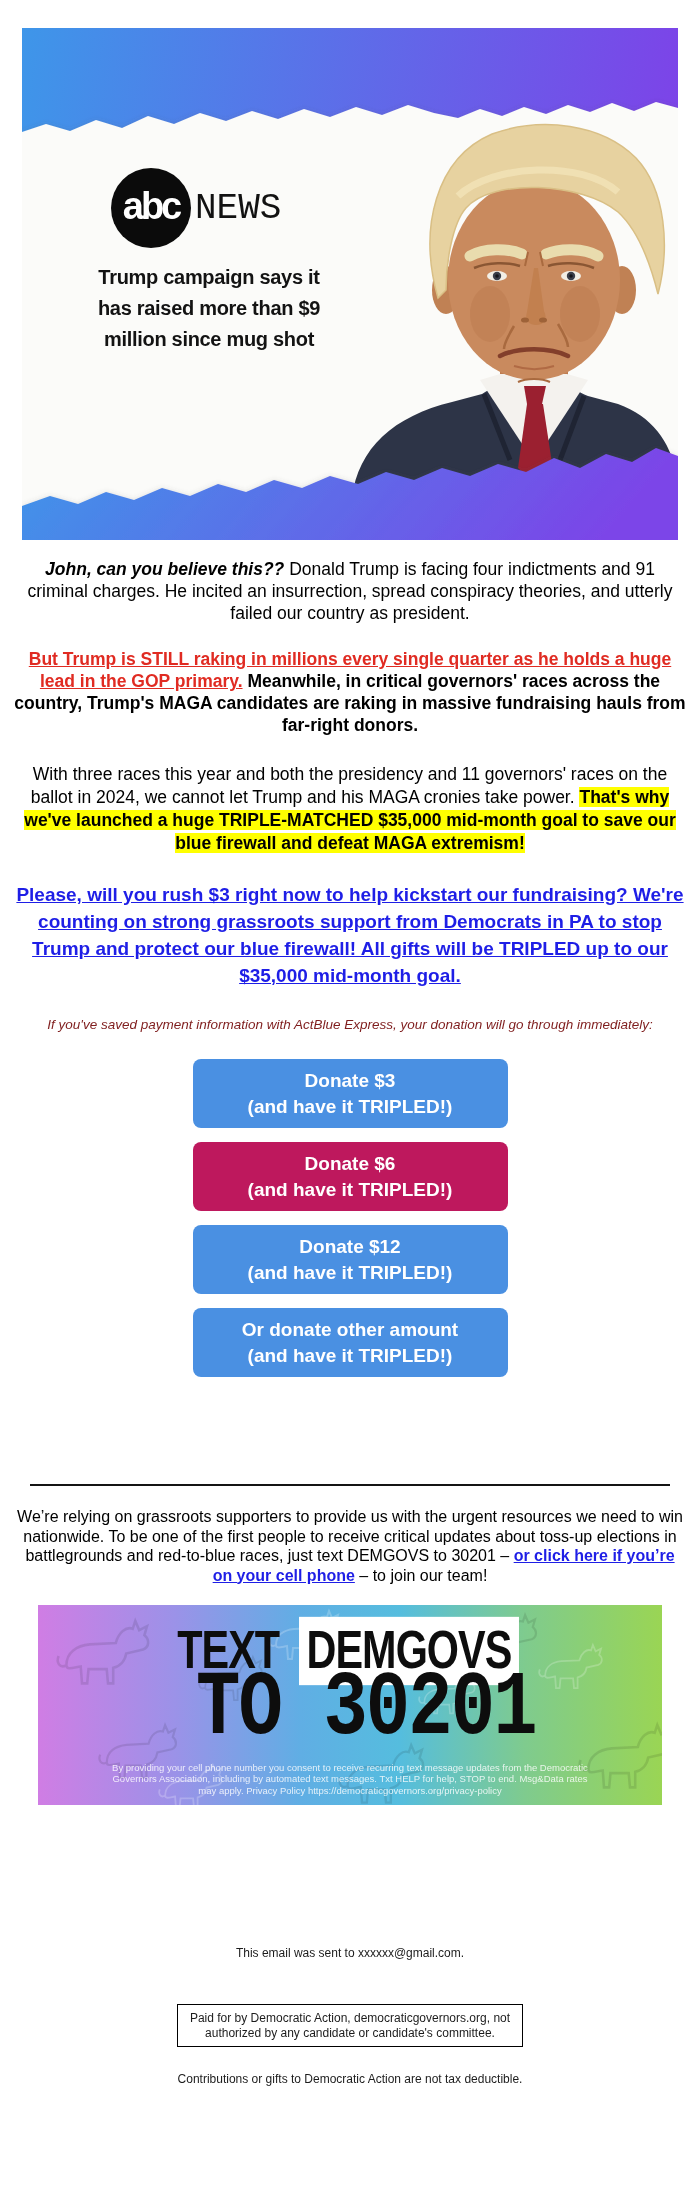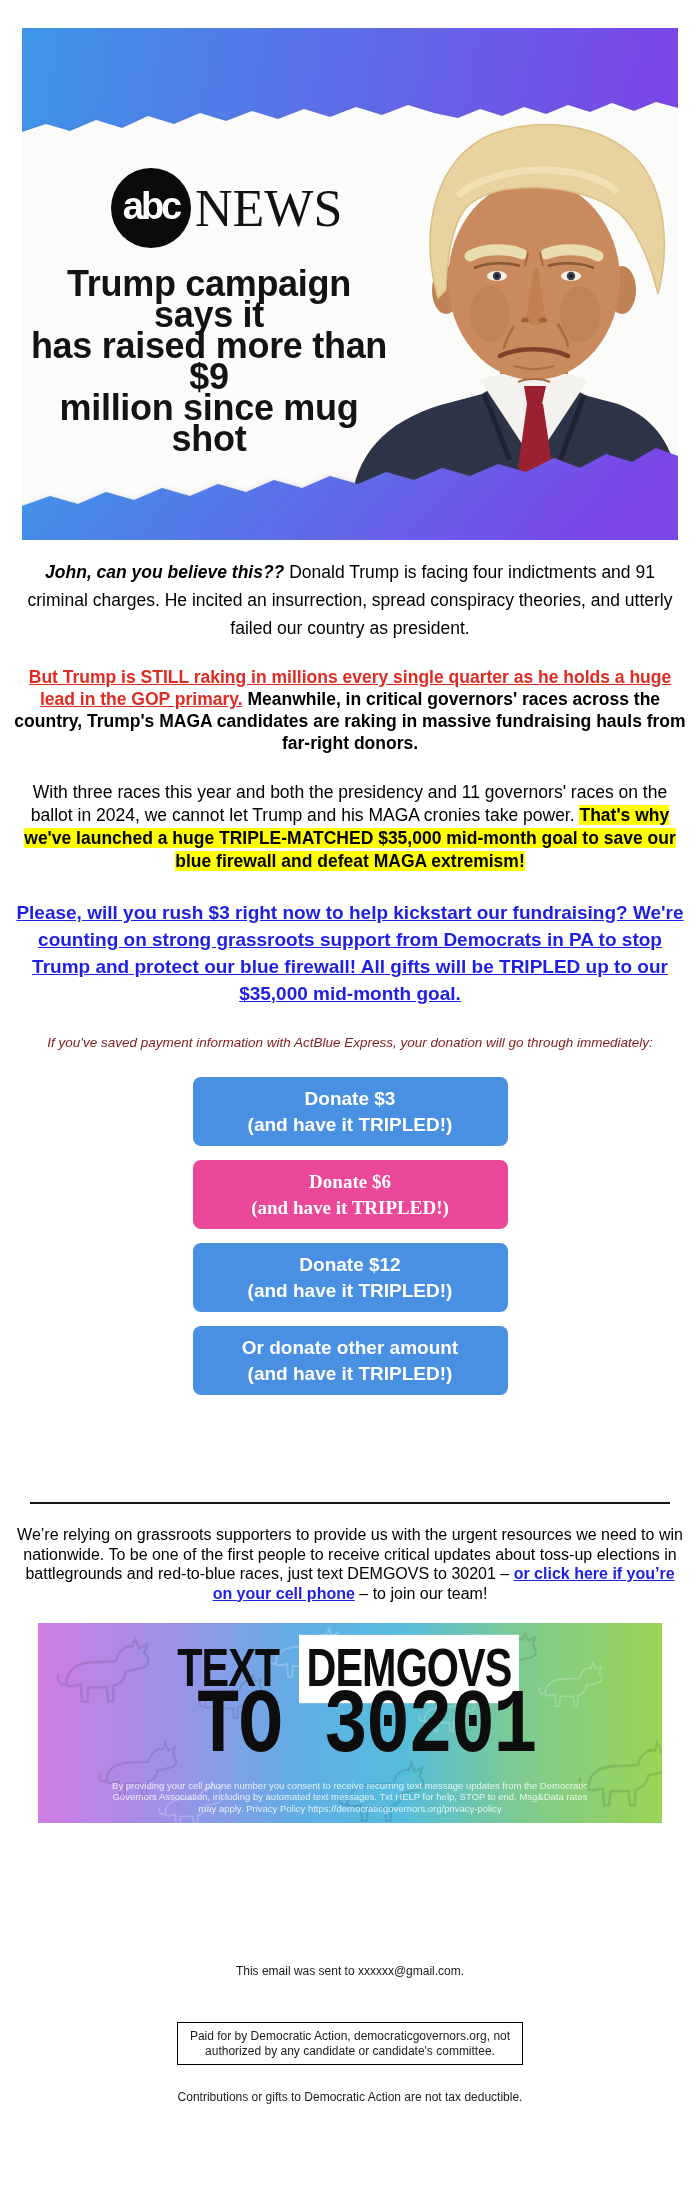--- a/index.html
+++ b/index.html
@@ -7,43 +7,43 @@
     width:700px;height:2188px;background:#ffffff;overflow:hidden;
     font-family:"Liberation Sans","DejaVu Sans",sans-serif;color:#000;
     -webkit-font-smoothing:antialiased;
   }
   
   .hero{position:relative;margin:28px 22px 0;width:656px;height:512px;}
   .hero svg{position:absolute;left:0;top:0;}
   .abc-logo{position:absolute;left:89px;top:140px;display:flex;align-items:center;}
   .abc-circle{width:80px;height:80px;border-radius:50%;background:#0b0b0b;display:flex;align-items:center;justify-content:center;}
   .abc-circle span{color:#fff;font-weight:bold;font-size:38px;letter-spacing:-3px;transform:translateY(-2px);}
-  .abc-news{font-family:Liberation Serif, serif;font-size:52px;color:#121212;margin-left:4px;letter-spacing:0px;}
-  .headline{position:absolute;left:4px;top:240px;width:366px;text-align:center;
-    font-weight:bold;font-size:36px;line-height:31px;color:#131313;letter-spacing:-0.3px;}
+  .abc-news{font-family:Liberation Mono, monospace;font-size:36px;color:#121212;margin-left:4px;letter-spacing:0px;}
+  .headline{position:absolute;left:4px;top:234px;width:366px;text-align:center;
+    font-weight:bold;font-size:20px;line-height:31px;color:#131313;letter-spacing:-0.3px;}
   
   .content{padding:0 14px;text-align:center;}
   .content p{margin:0;}
-  .p1{margin-top:18px !important;font-size:17.5px;line-height:28px;}
+  .p1{margin-top:18px !important;font-size:17.5px;line-height:22px;}
   .bi{font-weight:bold;font-style:italic;}
   .p2{margin-top:24px !important;font-size:17.5px;line-height:22px;font-weight:bold;}
   .red{color:#E02B22;text-decoration:underline;}
   .p3{margin-top:27px !important;font-size:17.5px;line-height:23px;}
   .hl{background:#FFFF00;font-weight:bold;}
   .p4{margin-top:26px !important;font-size:19px;line-height:27px;}
   .p4 a{color:#1E1EE6;font-weight:bold;text-decoration:underline;}
   .p5{margin-top:27px !important;font-size:13.5px;line-height:17px;font-style:italic;color:#7f1d1d;}
   
   .btns{margin-top:26px;}
   .donate-btn{width:315px;height:69px;margin:14px auto 0;border:none;border-radius:8px;
     display:flex;flex-direction:column;align-items:center;justify-content:center;
     color:#fff;font-weight:bold;font-size:19px;line-height:26px;cursor:pointer;
     font-family:"Liberation Sans","DejaVu Sans",sans-serif;}
   .btn-blue{background:#4A90E2;}
-  .btn-red{background:#ec4899;font-family:Liberation Serif, serif;}
+  .btn-red{background:#be185d;}
   
   .divider{width:640px;margin:107px auto 0;border:none;border-top:2px solid #141414;height:0;}
   .p6{margin-top:21px !important;font-size:16px;line-height:19.5px;}
   .p6 a{color:#1E1EE6;font-weight:bold;text-decoration:underline;}
   
   .sms{position:relative;width:624px;height:200px;margin:20px auto 0;overflow:hidden;cursor:pointer;
     background:linear-gradient(90deg,#D07DE4 0%,#9B92E8 22%,#60AEE4 42%,#55BDDE 58%,#7FCB8E 78%,#9AD554 100%);}
   .sms-line1{position:absolute;left:0;top:18px;width:100%;text-align:center;white-space:nowrap;}
   .sms-line1 .t{display:inline-block;transform:scale(0.94,1.22);font-weight:bold;font-size:44px;color:#0d0d0d;letter-spacing:-1px;}
   .sms-line1 .boxed{background:#fff;padding:2px 8px 4px;margin-left:6px;}

